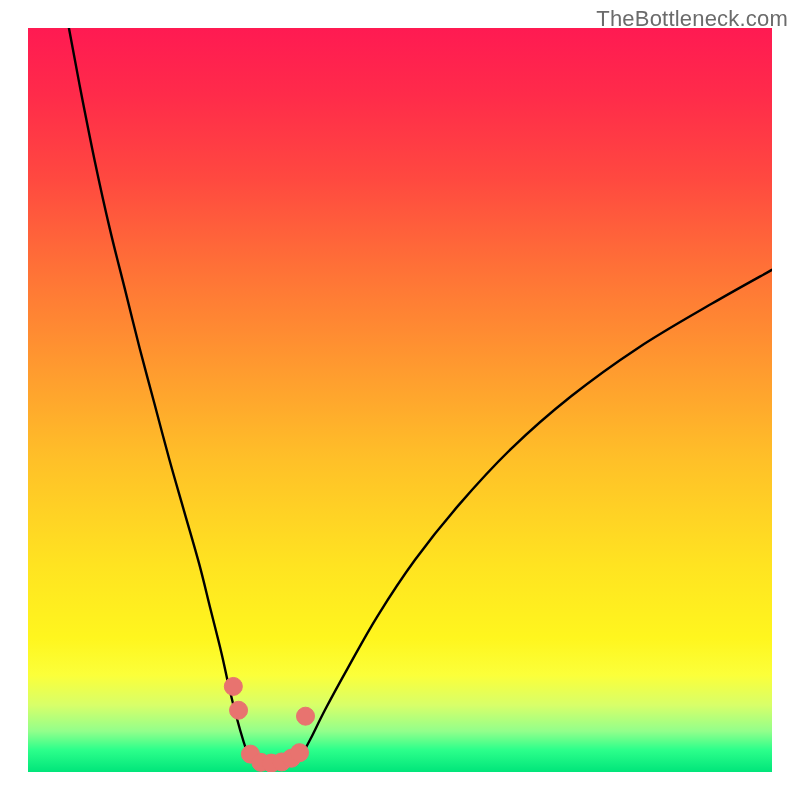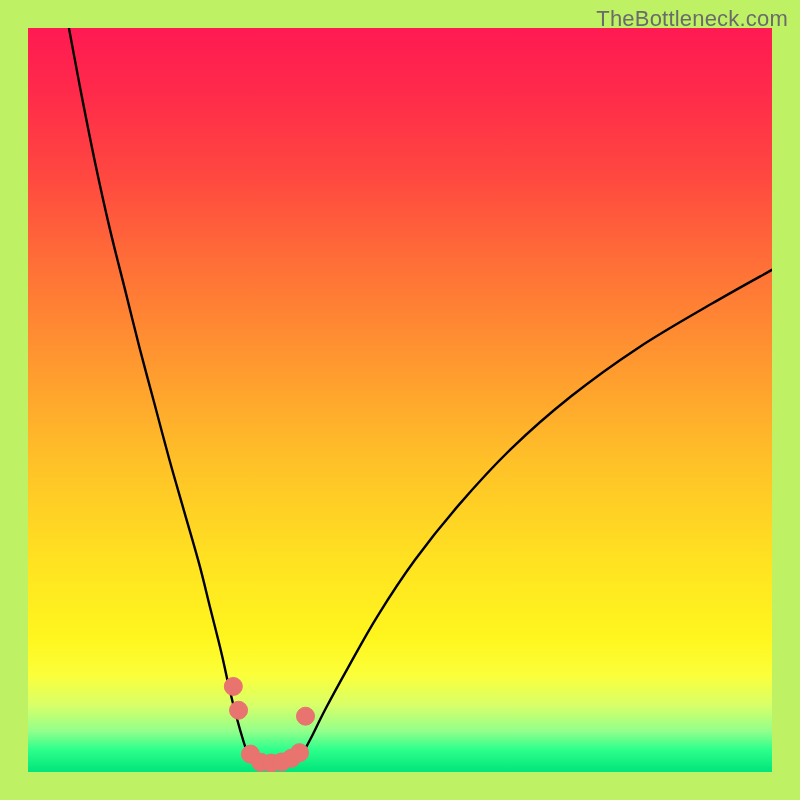--- a/index.html
+++ b/index.html
@@ -10,21 +10,21 @@
     background: #000;
     overflow: hidden;
     font-family: Arial, Helvetica, sans-serif;
   }
   .frame {
     position: absolute;
     left: 0;
     top: 0;
     width: 800px;
     height: 800px;
-    background: #bef264;
+    background: #ffffff;
   }
   .plot {
     position: absolute;
     left: 28px;
     top: 28px;
     width: 744px;
     height: 744px;
     background: linear-gradient(to bottom,
       #ff1a52 0%,
       #ff2b4a 9%,

